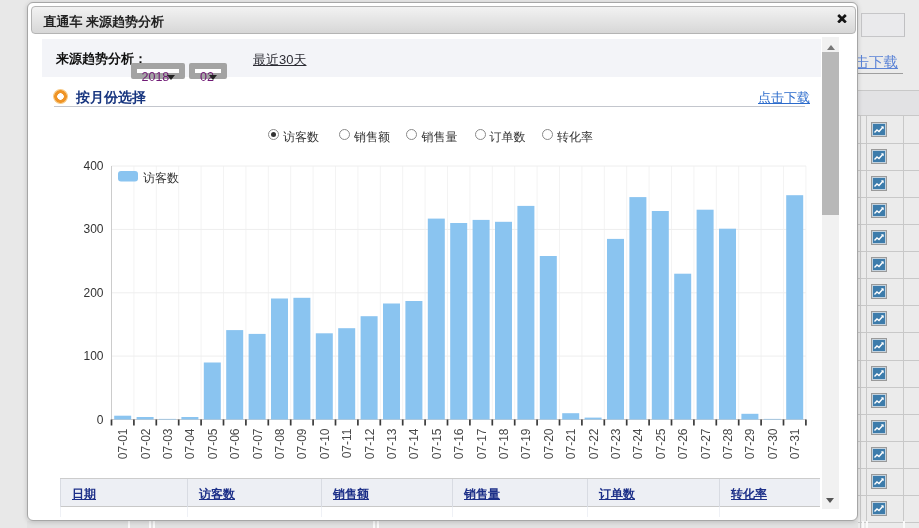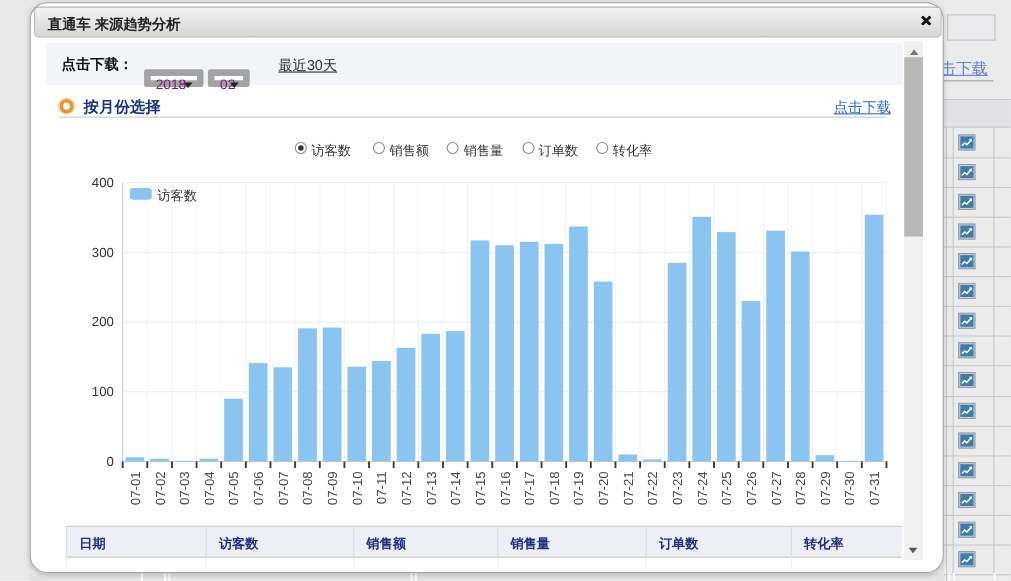--- a/index.html
+++ b/index.html
@@ -12,21 +12,21 @@
 #bgr .vline3{position:absolute;left:45px;top:90px;width:1px;height:438px;background:#c8c8c8}
 #bgr .hdr{position:absolute;left:0;top:90px;width:61px;height:26px;background:#e2e2e4;border-top:1px solid #c8c8c8;border-bottom:1px solid #c8c8c8}
 .bgrow{position:absolute;left:0;width:61px;height:1px;background:#c8c8c8}
 .bicon{position:absolute;left:13px}
 #dlink{position:absolute;left:840px;top:53px;font-size:14.5px;color:#5b83d6;text-decoration:underline}
 #brule{position:absolute;left:856px;top:73px;width:47px;height:1px;background:#9f9f9f}
 
 #bstrip{position:absolute;left:27px;top:521px;width:831px;height:7px;background:#e2e2e2}
 #bstrip i{position:absolute;top:0;width:2px;height:7px;background:#fafafa}
 
-#dlg{position:absolute;left:27px;top:2px;width:831px;height:519px;background:#fff;border:1px solid #a6a6a6;border-radius:16px;box-shadow:0 1px 5px rgba(0,0,0,.18)}
+#dlg{position:absolute;left:27px;top:2px;width:831px;height:519px;background:#fff;border:1px solid #a6a6a6;border-radius:6px;box-shadow:0 1px 5px rgba(0,0,0,.18)}
 #tbar{position:absolute;left:3px;top:3px;width:825px;height:28px;border:1px solid #b4b4b4;border-radius:4px;background:linear-gradient(#f2f2f2,#d7d7d7);}
 #tbar .t{position:absolute;left:11.5px;top:6px;font-size:13px;font-weight:bold;color:#222}
 #closex{position:absolute;left:805px;top:6.5px;width:10px;height:9.5px}
 
 #fstrip{position:absolute;left:14px;top:36px;width:779px;height:38px;background:#f3f4f8}
 #fstrip .lab{position:absolute;left:14px;top:11px;font-size:13px;font-weight:bold;color:#111}
 .sel{position:absolute;top:24px;height:16px;background:#fff;border:6px solid #a3a3a3;border-radius:2px;font-size:12.5px;color:#701a75}
 .sel span{position:absolute;left:5px;top:1px}
 .sel i{position:absolute;right:4px;top:5.5px;width:0;height:0;border-left:4px solid transparent;border-right:4px solid transparent;border-top:5px solid #222}
 #sel1{left:88.5px;width:54px}
@@ -36,21 +36,21 @@
 #shead .ring{position:absolute;left:52px;top:88px;width:15px;height:15px;border-radius:50%;background:radial-gradient(circle at 50% 50%, #fff 0 3px, #ef9426 3.5px 6px, #f7c984 6.5px 7.5px, rgba(247,201,132,0) 8px)}
 #shead .t{position:absolute;left:53px;top:88px;font-size:14px;font-weight:bold;color:#17357f}
 #shead .dl{position:absolute;left:730px;top:86px;font-size:13px;color:#2b6bcc;text-decoration:underline}
 #shead .rule{position:absolute;left:26px;top:103px;width:751px;height:1px;background:#c3c6cd}
 
 .radio{position:absolute;top:126px;width:11px;height:11px;border:1px solid #8a8a8a;border-radius:50%;background:#fff}
 .radio.on:after{content:"";position:absolute;left:2px;top:2px;width:5px;height:5px;border-radius:50%;background:#333}
 .rlab{position:absolute;top:126px;font-size:12px;color:#333}
 
 #btab{position:absolute;left:32px;top:475px;width:760px;height:29px;background:#edeff4;border-top:1px solid #ccc;border-bottom:1px solid #c8c8c8}
-#btab span{position:absolute;top:7px;font-size:12px;font-weight:bold;color:#1c2f88;}
+#btab span{position:absolute;top:7px;font-size:12px;font-weight:bold;color:#1c2f88;text-decoration:underline}
 #btab i{position:absolute;top:0;width:1px;height:28px;background:#d8dbe2}
 #btab2 i{position:absolute;top:0;width:1px;height:10px;background:#eff1f6}
 
 #sbar{position:absolute;left:794px;top:34px;width:17px;height:472px;background:#f1f1f1}
 #sbar .thumb{position:absolute;left:0;top:15px;width:17px;height:163px;background:#b8b8b8}
 #sbar .up{position:absolute;left:4.5px;top:8px;width:0;height:0;border-left:4px solid transparent;border-right:4px solid transparent;border-bottom:5px solid #777}
 #sbar .dn{position:absolute;left:4px;bottom:6px;width:0;height:0;border-left:4.5px solid transparent;border-right:4.5px solid transparent;border-top:5px solid #565656}
 </style></head>
 <body>
 
@@ -187,21 +187,21 @@
 
 <div id="dlg">
   <div id="tbar">
       <span class="t">直通车 来源趋势分析</span>
     <svg id="closex" viewBox="0 0 10 9.5">
         <line x1="1.2" y1="1" x2="8.8" y2="8.5" stroke="#151515" stroke-width="2.7"></line>
         <line x1="8.8" y1="1" x2="1.2" y2="8.5" stroke="#151515" stroke-width="2.7"></line>
       </svg>
   </div>
   <div id="fstrip">
-    <span class="lab">点击下载：</span>
+    <span class="lab">来源趋势分析：</span>
     <div class="sel" id="sel1">
         <span>2018</span>
         <i></i>
       </div>
     <div class="sel" id="sel2">
         <span>02</span>
         <i></i>
       </div>
     <a id="recent">最近30天</a>
   </div>

